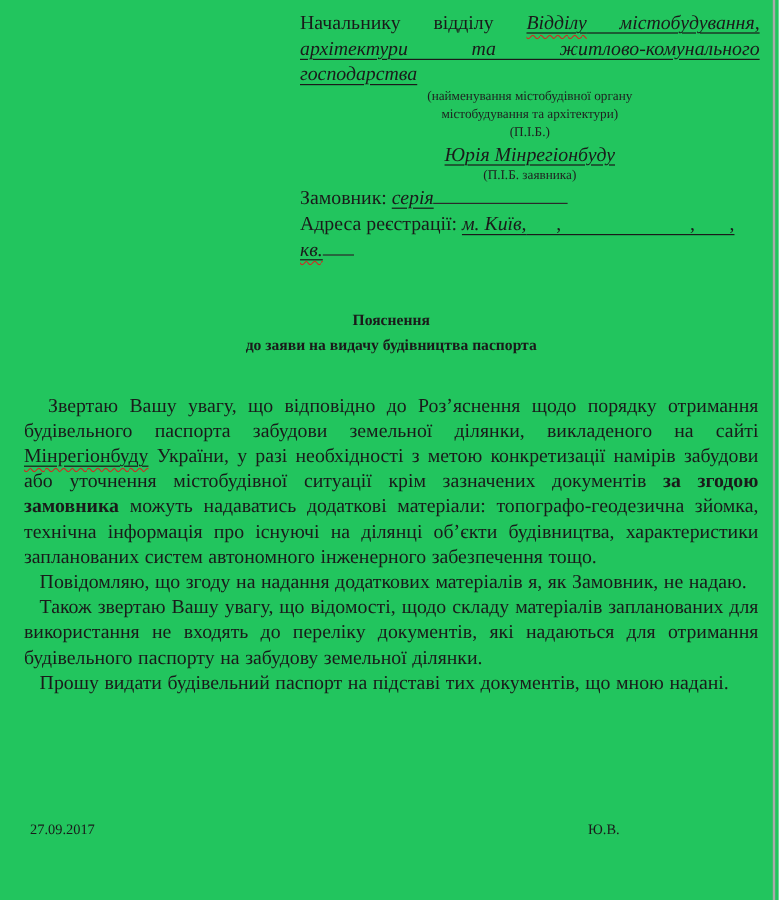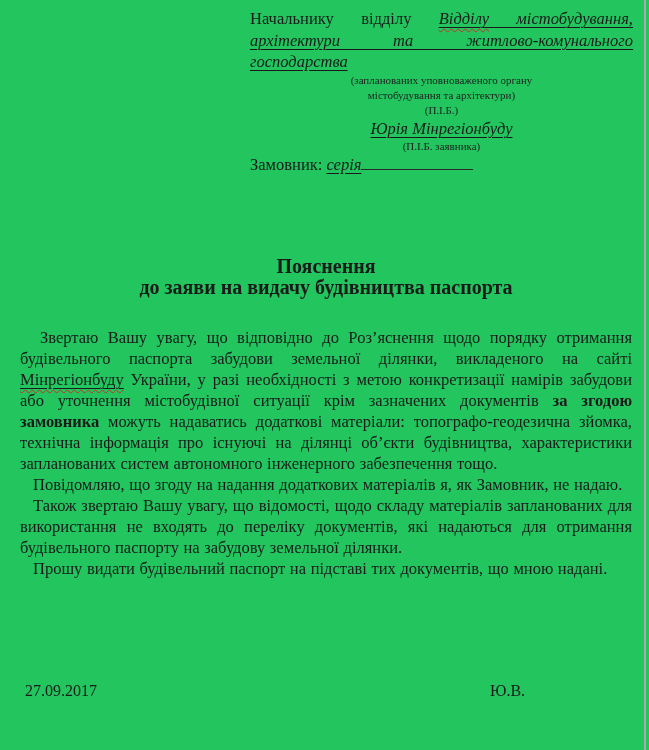--- a/index.html
+++ b/index.html
@@ -42,54 +42,56 @@
     text-decoration:underline;
     text-decoration-thickness:1px;
     text-underline-offset:3px;
   }
   
   .main{
     position:absolute;left:20px;top:256px;width:612px;
     font-size:16.5px;line-height:21px;
   }
   .title-block{margin:0 0 29px 0;}
-  .title{margin:0;text-align:center;font-size:20px;font-weight:bold;line-height:21px;}
+  .title{margin:0;text-align:center;font-size:13px;font-weight:bold;line-height:21px;}
   .body{margin:0;text-align:justify;word-spacing:0.5px;}
   .ind1{text-indent:20px;}
   .ind2{text-indent:13px;}
   .b{font-weight:bold;}
   
-  .footer{position:absolute;top:681px;left:25px;right:25px;font-size:16px;line-height:20px;}
+  .footer{position:absolute;top:681px;left:25px;right:25px;font-size:12px;line-height:20px;}
   .initials{position:absolute;left:465px;top:0;}
 </style>
 </head>
 <body>
 
 <div class="page">
 
   <div class="right-edge"></div>
 
   <div class="addr">
     <p class="just"><span>Начальнику відділу </span><span class="iu"><span class="sp">Відділу</span><span> містобудування, архітектури та житлово-комунального господарства</span></span></p>
 
     <p class="cap">
-      <span class="capline">(запланованих уповноваженого органу</span>
+      <span class="capline">(найменування містобудівної органу</span>
       <span class="capline">містобудування та архітектури)</span>
     </p>
 
 
     <p class="cap">(П.І.Б.)</p>
 
     <p class="center"><span class="iu">Юрія Мінрегіонбуду</span></p>
 
     <p class="cap">(П.І.Б. заявника)</p>
 
     <p class="field"><span>Замовник:</span> <span class="iu">серія</span><span class="blank w112"></span></p>
 
+    <p class="field"><span>Адреса реєстрації:</span> <span class="iu">м. Київ,</span><span class="blank-text">      ,                          ,       ,</span></p>
 
+    <p class="field"><span class="iu"><span class="sp">кв.</span></span><span class="blank w26"></span></p>
   </div>
 
   <div class="main">
     <div class="title-block">
       <div class="title">Пояснення</div>
       <div class="title">до заяви на видачу будівництва паспорта</div>
     </div>
 
     <p class="body ind1"><span>Звертаю Вашу увагу, що відповідно до Роз’яснення щодо порядку отримання будівельного паспорта забудови земельної ділянки, викладеного на сайті </span><span class="u"><span class="sp">Мінрегіонбуду</span></span><span> України, у разі необхідності з метою конкретизації намірів забудови або уточнення містобудівної ситуації крім зазначених документів </span><span class="b">за згодою замовника</span><span> можуть надаватись додаткові матеріали: топографо-геодезична зйомка, технічна інформація про існуючі на ділянці об’єкти будівництва, характеристики запланованих систем автономного інженерного забезпечення тощо.</span></p>
 

